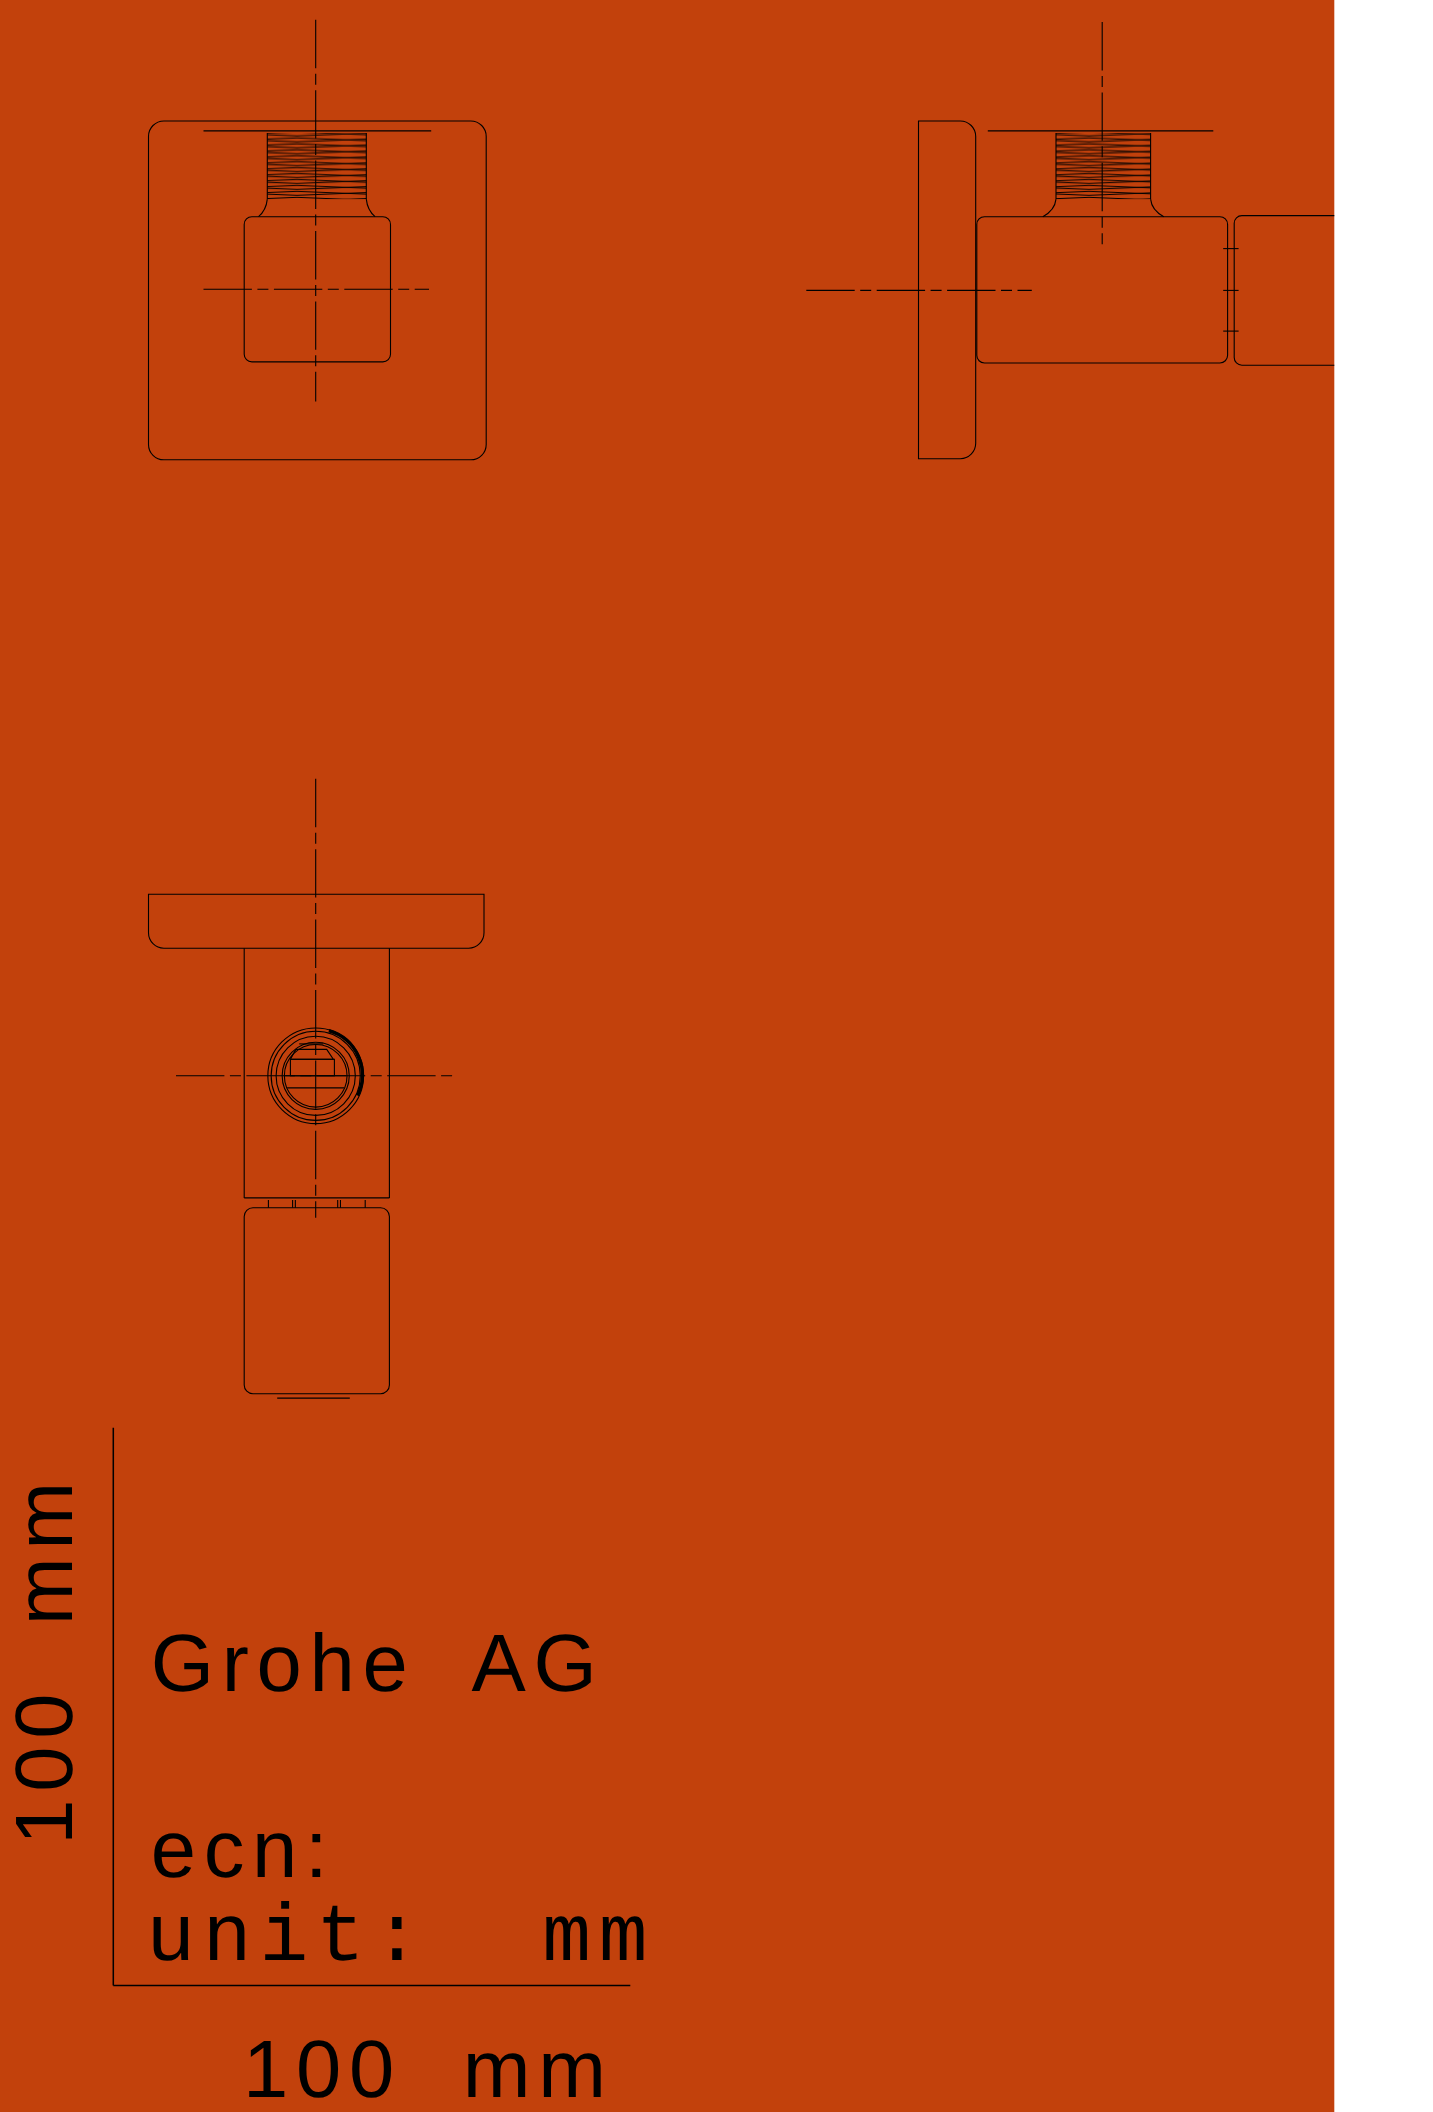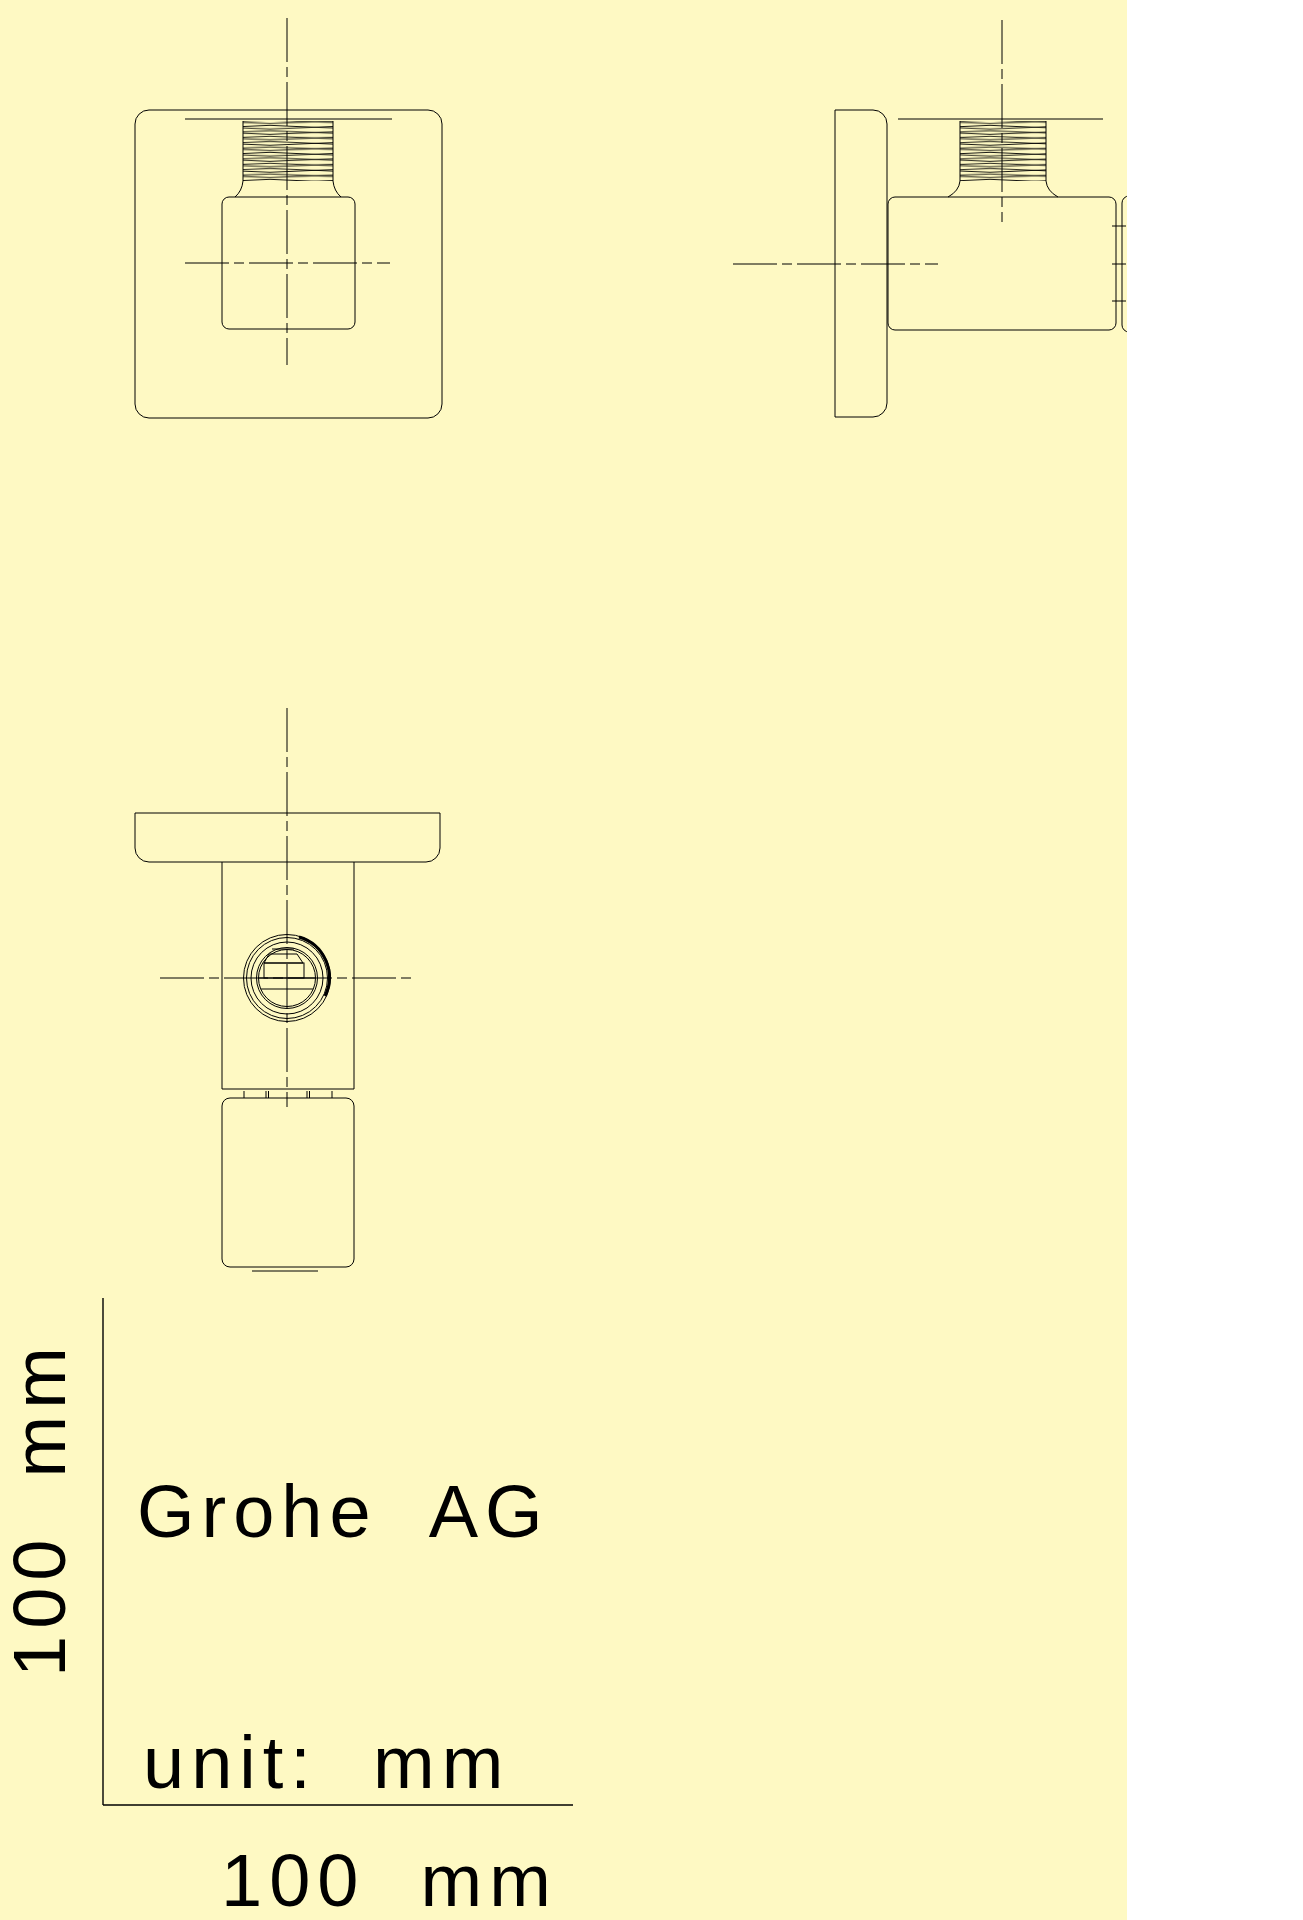--- a/index.html
+++ b/index.html
@@ -1,16 +1,16 @@
 <!DOCTYPE html>
 <html><head>
 <meta charset="utf-8">
 <style>
   html,body{margin:0;padding:0;background:#ffffff;}
-  .sheet{position:relative;width:1127px;height:1920px;background:#fef9c3;overflow:hidden;}
+  .sheet{position:relative;width:1213px;height:1920px;background:#c2410c;overflow:hidden;}
   .geom{position:absolute;left:0;top:0;}
   .cadtext{
     position:absolute;
     font-family:"Liberation Sans","DejaVu Sans",sans-serif;
     font-weight:200;
     font-size:74px;
     line-height:1;
     letter-spacing:7px;
     white-space:pre;
     color:#000;
@@ -94,21 +94,22 @@
 
     <g stroke="#000000" fill="none" stroke-width="1.4">
       <line x1="103" y1="1298" x2="103" y2="1805"></line>
       <line x1="103" y1="1805" x2="573" y2="1805"></line>
     </g>
   </svg>
 
   <div class="cadtext" style="left:137px;top:1475px;">Grohe  AG</div>
 
 
+  <div class="cadtext" style="left:137px;top:1644px;">ecn:</div>
 
 
-  <div class="cadtext" style="left:143px;top:1726px;">unit:  mm</div>
+  <div class="cadtext" style="left:133px;top:1726px;font-family:Liberation Mono, monospace;">unit:  mm</div>
 
   <div class="cadtext vrot" style="left:3px;top:1677px;">100  mm</div>
 
   <div class="cadtext" style="left:221px;top:1844px;">100  mm</div>
 
 </div>
 
 </body></html>

